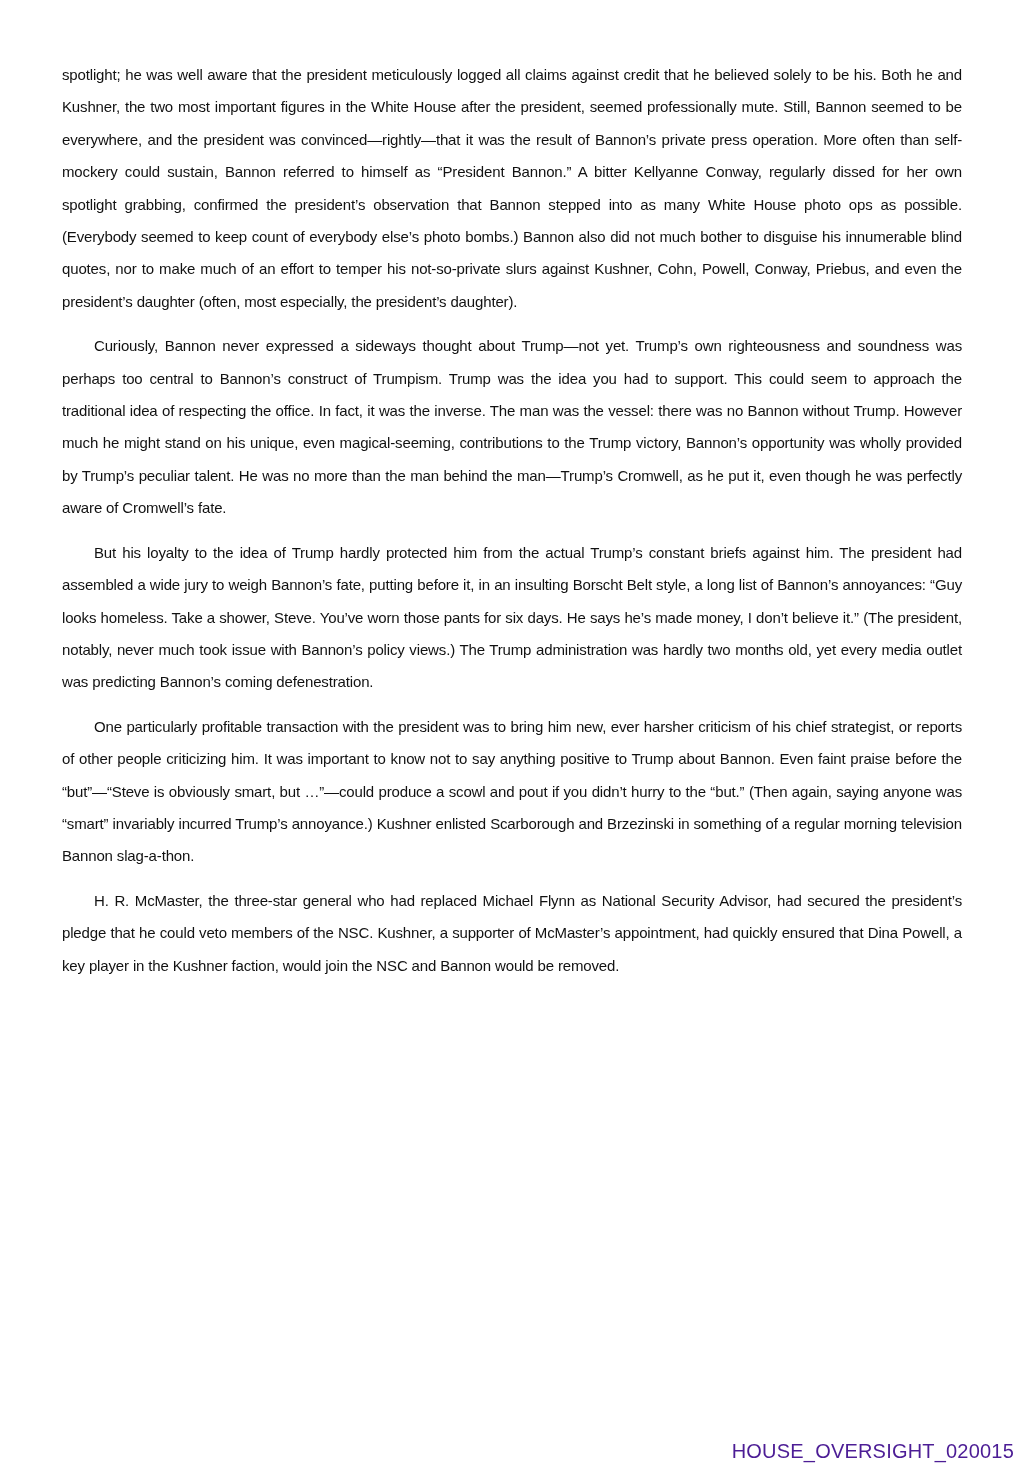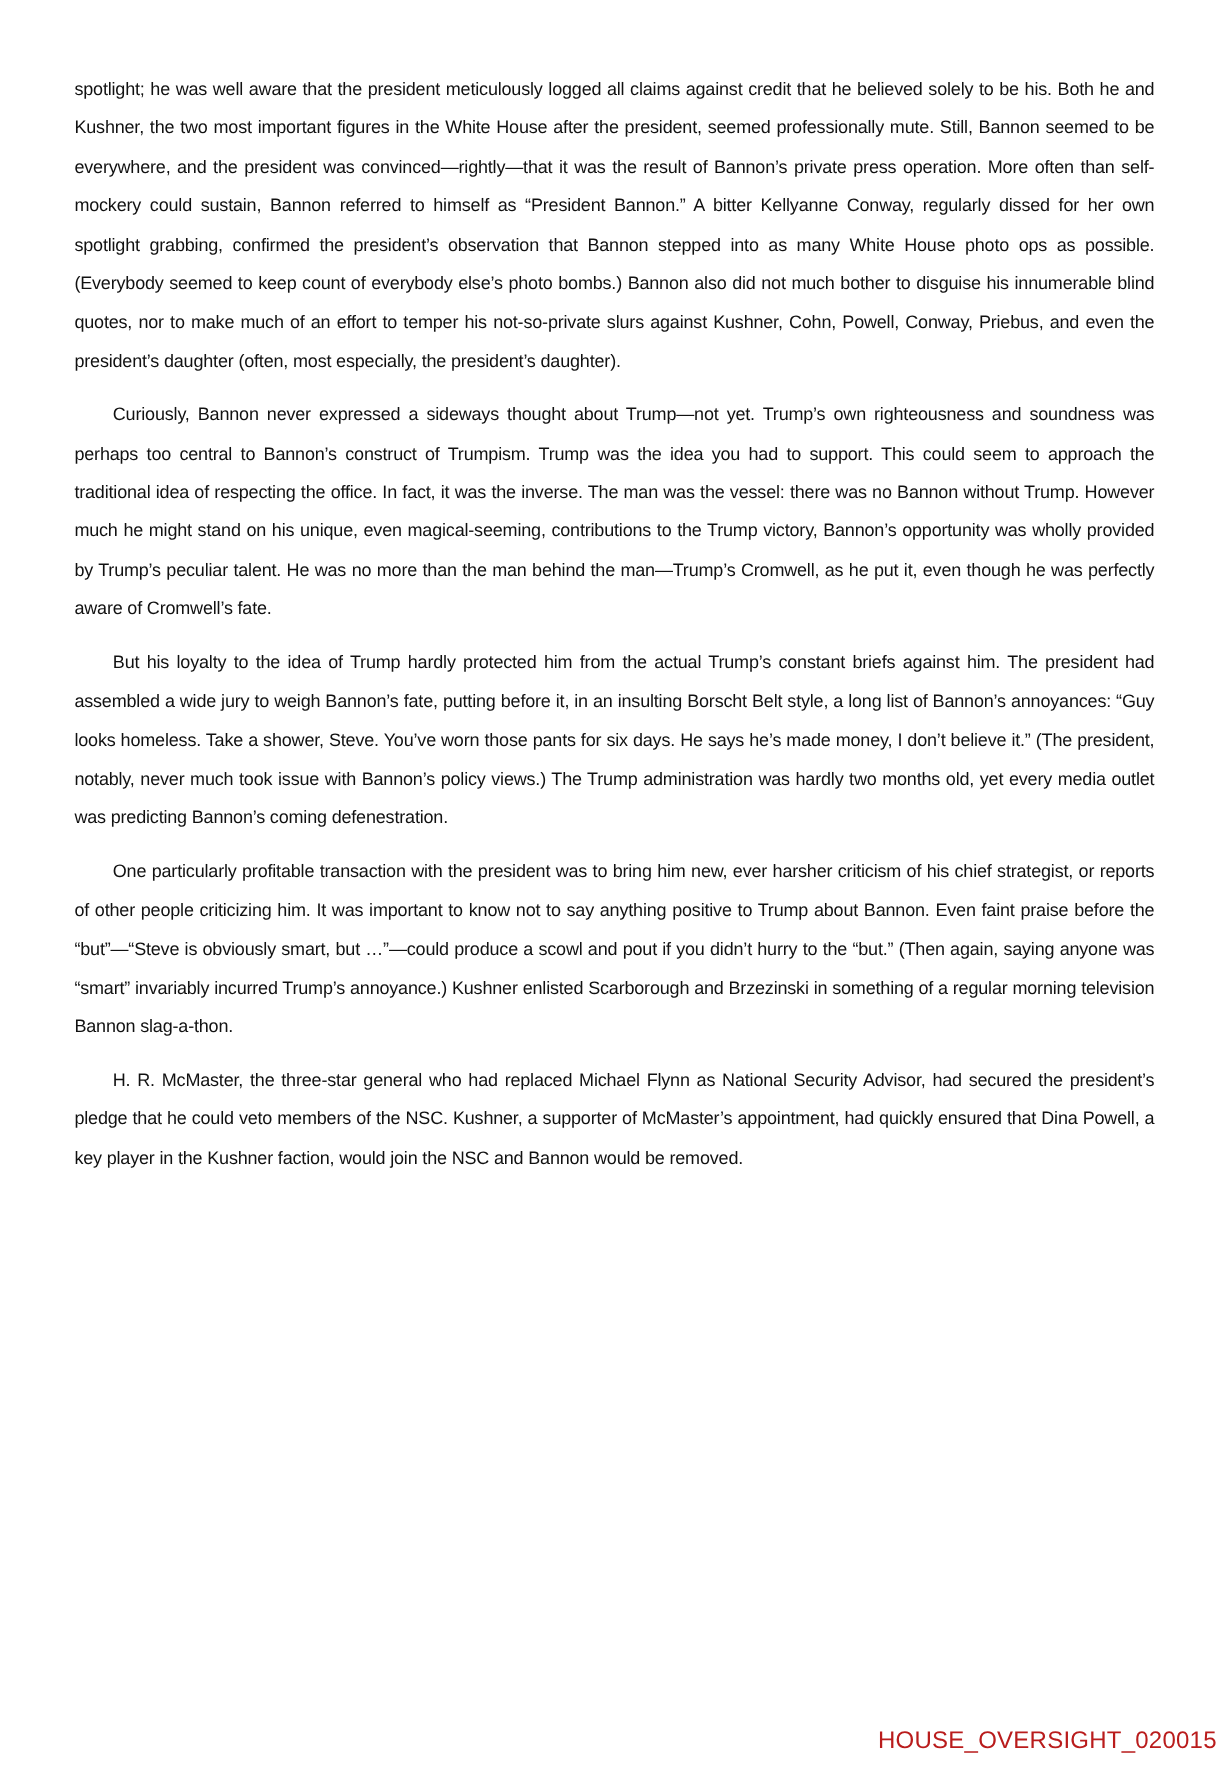--- a/index.html
+++ b/index.html
@@ -33,21 +33,21 @@
   .para.indent {
     text-indent: 32px;
   }
   .footer-id {
     position: absolute;
     right: 10px;
     top: 1440px;
     font-family: "Liberation Sans", "DejaVu Sans", sans-serif;
     font-size: 20px;
     letter-spacing: 0.2px;
-    color: #b91c1c;
+    color: #4c1d95;
   }
 </style>
 </head>
 <body>
 
 <div class="page-body">
   <p class="para">spotlight; he was well aware that the president meticulously logged all claims against credit that he believed solely to be his. Both he and Kushner, the two most important figures in the White House after the president, seemed professionally mute. Still, Bannon seemed to be everywhere, and the president was convinced—rightly—that it was the result of Bannon’s private press operation. More often than self-mockery could sustain, Bannon referred to himself as “President Bannon.” A bitter Kellyanne Conway, regularly dissed for her own spotlight grabbing, confirmed the president’s observation that Bannon stepped into as many White House photo ops as possible. (Everybody seemed to keep count of everybody else’s photo bombs.) Bannon also did not much bother to disguise his innumerable blind quotes, nor to make much of an effort to temper his not-so-private slurs against Kushner, Cohn, Powell, Conway, Priebus, and even the president’s daughter (often, most especially, the president’s daughter).</p>
   <p class="para indent">Curiously, Bannon never expressed a sideways thought about Trump—not yet. Trump’s own righteousness and soundness was perhaps too central to Bannon’s construct of Trumpism. Trump was the idea you had to support. This could seem to approach the traditional idea of respecting the office. In fact, it was the inverse. The man was the vessel: there was no Bannon without Trump. However much he might stand on his unique, even magical-seeming, contributions to the Trump victory, Bannon’s opportunity was wholly provided by Trump’s peculiar talent. He was no more than the man behind the man—Trump’s Cromwell, as he put it, even though he was perfectly aware of Cromwell’s fate.</p>
   <p class="para indent">But his loyalty to the idea of Trump hardly protected him from the actual Trump’s constant briefs against him. The president had assembled a wide jury to weigh Bannon’s fate, putting before it, in an insulting Borscht Belt style, a long list of Bannon’s annoyances: “Guy looks homeless. Take a shower, Steve. You’ve worn those pants for six days. He says he’s made money, I don’t believe it.” (The president, notably, never much took issue with Bannon’s policy views.) The Trump administration was hardly two months old, yet every media outlet was predicting Bannon’s coming defenestration.</p>
   <p class="para indent">One particularly profitable transaction with the president was to bring him new, ever harsher criticism of his chief strategist, or reports of other people criticizing him. It was important to know not to say anything positive to Trump about Bannon. Even faint praise before the “but”—“Steve is obviously smart, but …”—could produce a scowl and pout if you didn’t hurry to the “but.” (Then again, saying anyone was “smart” invariably incurred Trump’s annoyance.) Kushner enlisted Scarborough and Brzezinski in something of a regular morning television Bannon slag-a-thon.</p>

